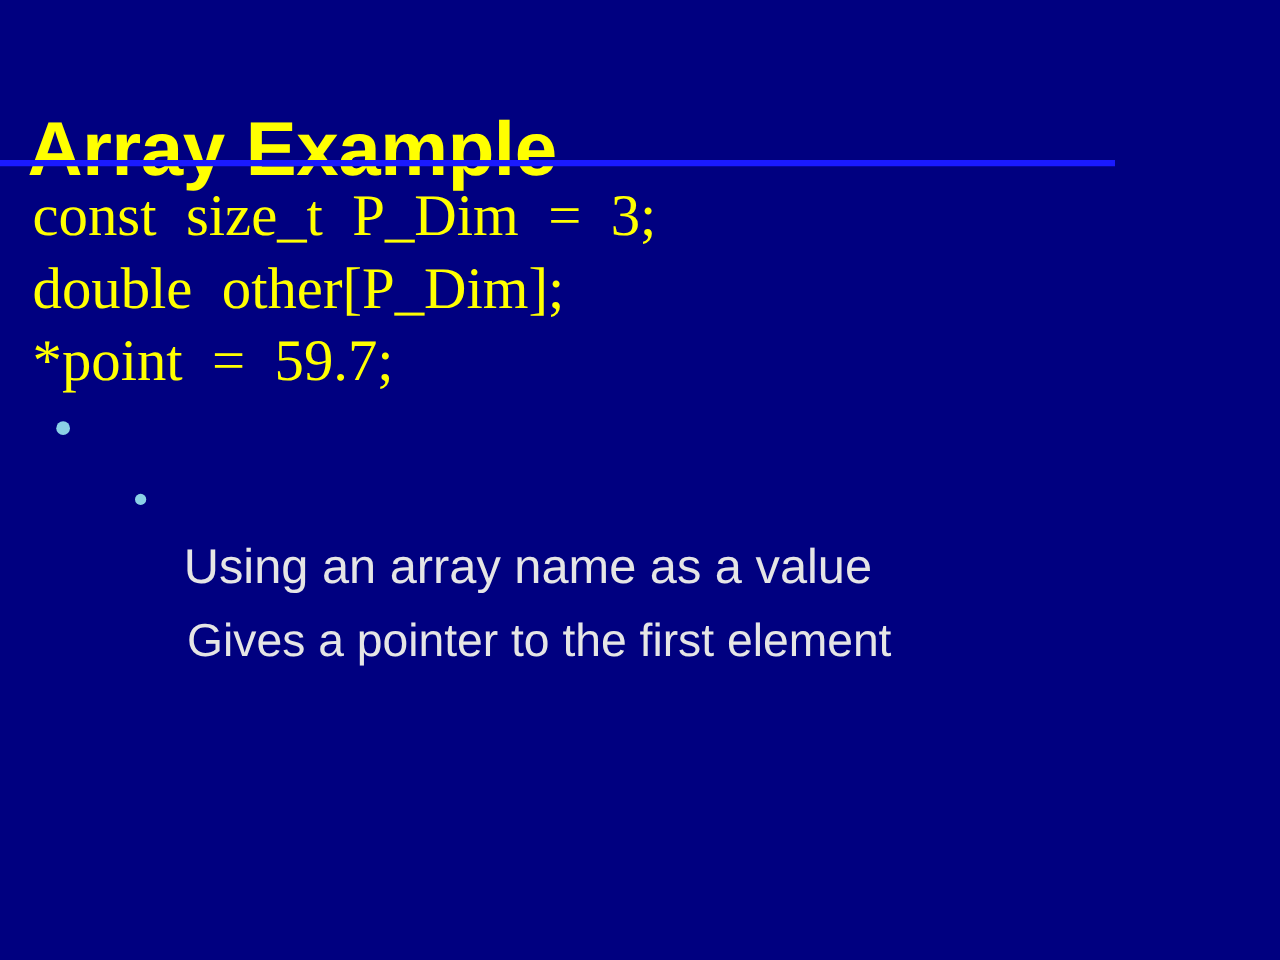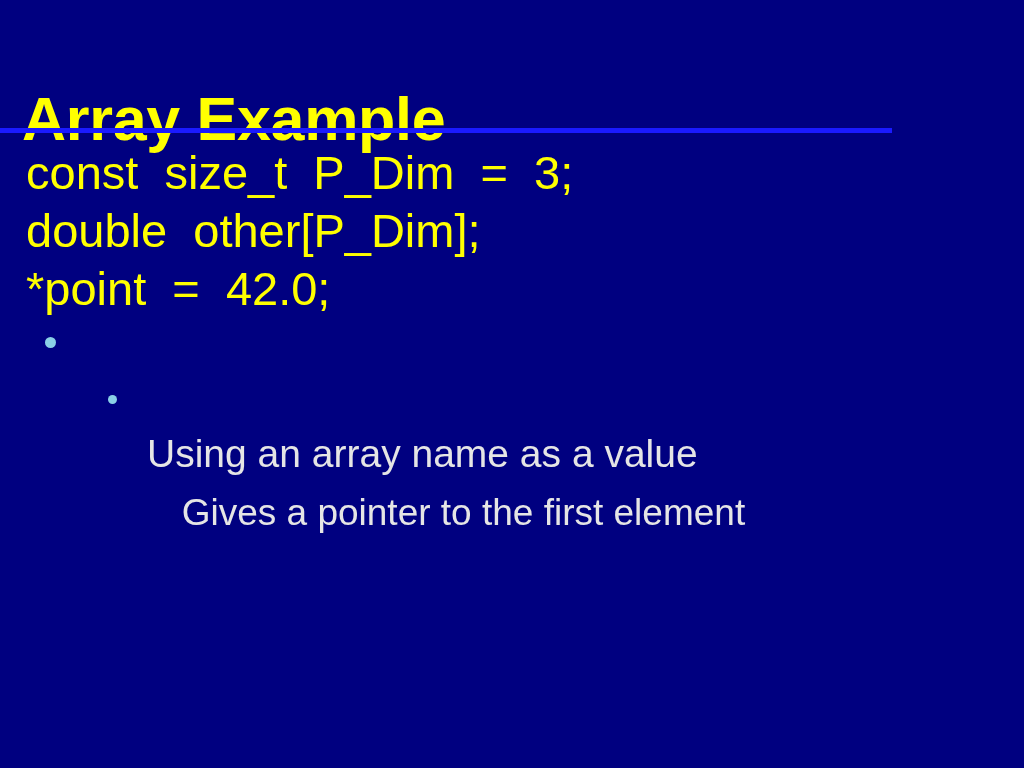--- a/index.html
+++ b/index.html
@@ -50,20 +50,21 @@
     left: 26px;
     top: 144px;
     width: 960px;
   }
   .code-line {
     font-size: 47px;
     line-height: 58px;
     color: #ffff00;
     white-space: pre;
     letter-spacing: 0px;
+    font-family: Liberation Serif, serif;
   }
 
   
   #bullet-list {
     position: absolute;
     left: 0;
     top: 314px;
     width: 1024px;
   }
   .bullet-row {
@@ -72,21 +73,21 @@
     white-space: pre;
     color: #e5e5e5;
   }
   .bullet-row.level-1 {
     padding-left: 82px;
     font-size: 39px;
     line-height: 56px;
     height: 56px;
   }
   .bullet-row.level-2 {
-    padding-left: 120px;
+    padding-left: 88px;
     font-size: 37px;
     line-height: 57px;
     height: 57px;
   }
   .bullet-dot {
     position: absolute;
     border-radius: 50%;
     background: #8ad0e6;
   }
   .level-1 > .bullet-dot {
@@ -111,21 +112,21 @@
 
 <div id="slide">
 
   <h1 id="slide-title">Array Example</h1>
 
   <div id="title-rule"></div>
 
   <div id="code-block">
     <div class="code-line">const  size_t  P_Dim  =  3;</div>
     <div class="code-line">double  other[P_Dim];</div>
-    <div class="code-line">*point  =  42.0;</div>
+    <div class="code-line">*point  =  59.7;</div>
   </div>
 
   <div id="bullet-list">
 
     <div class="bullet-row level-1">
       <span class="bullet-dot"></span>
       <span class="bullet-text">Using an array name as a value</span>
     </div>
 
     <div class="bullet-row level-2">

